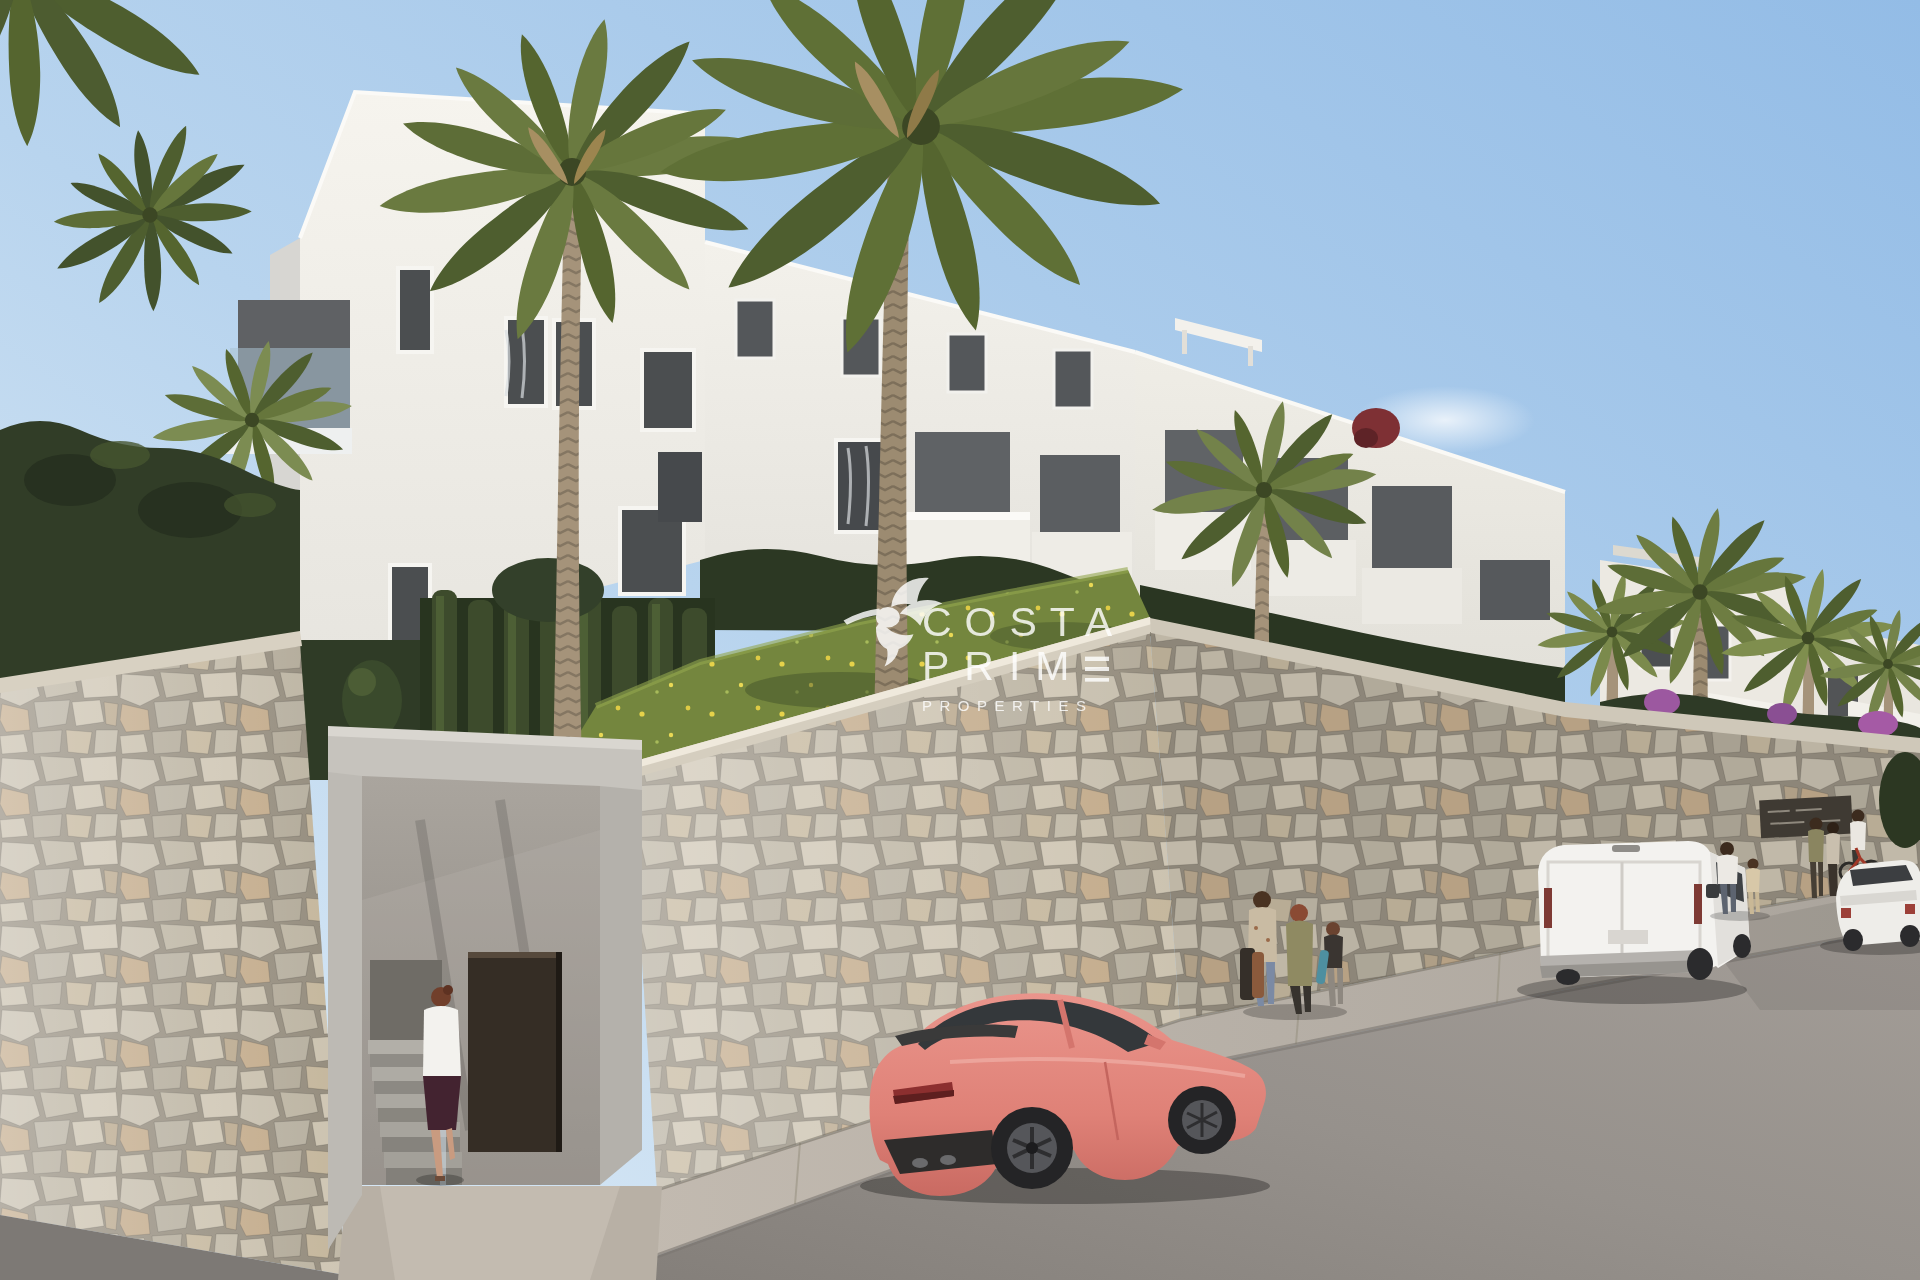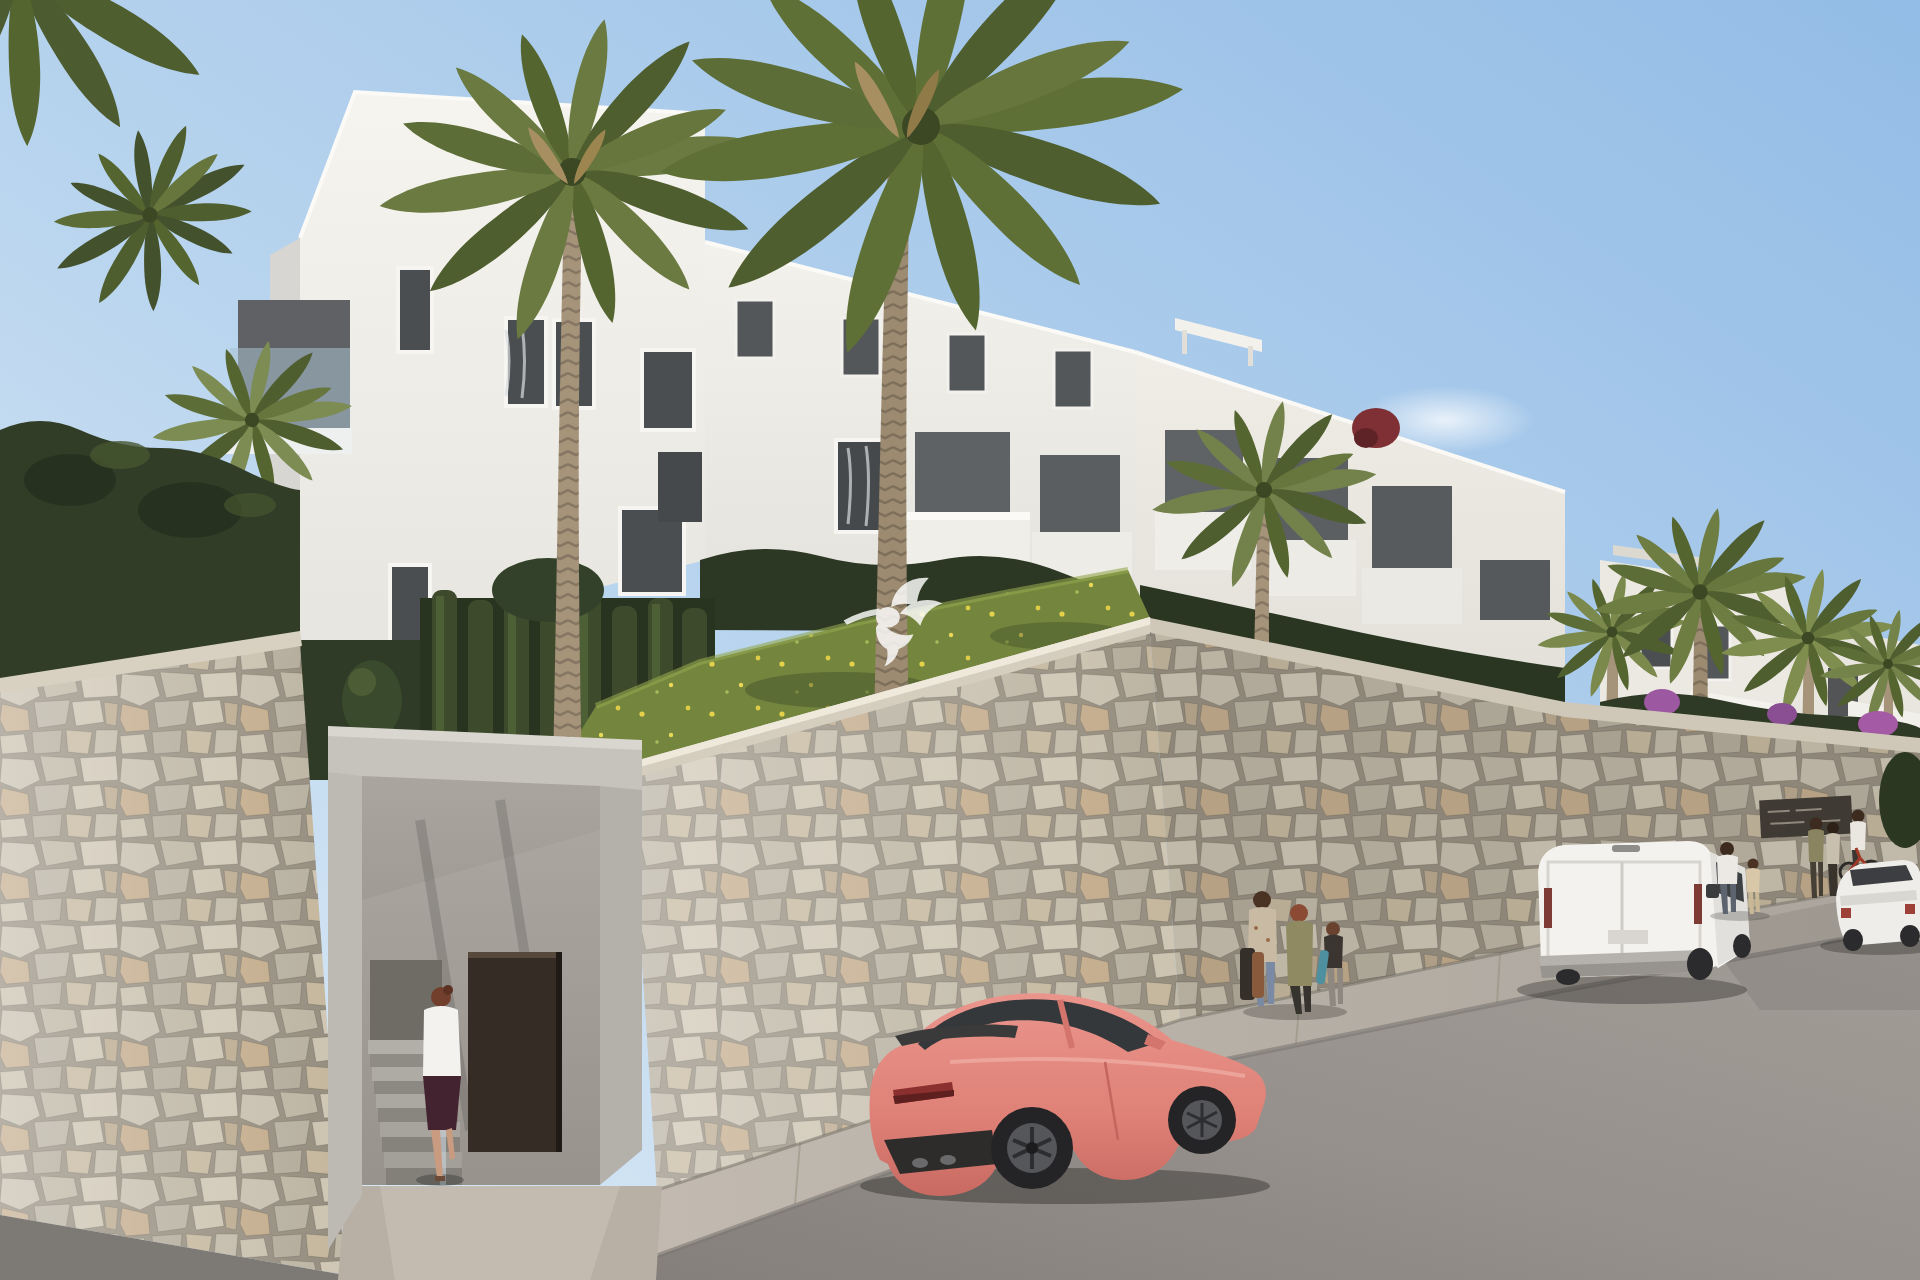--- a/index.html
+++ b/index.html
@@ -492,14 +492,19 @@
 
 <div class="watermark">
   <svg class="wm-bird" viewBox="0 0 128 122" fill="#ffffff">
     <path d="M6,64 Q28,52 48,50 L50,57 Q30,59 10,69 Z"></path>
     <ellipse cx="58" cy="60" rx="14" ry="12"></ellipse>
     <path d="M50,64 C58,78 74,84 88,80 C84,92 72,100 60,98 C50,96 44,86 44,72 Z"></path>
     <path d="M62,48 C64,26 84,12 106,14 C96,24 92,36 92,48 C82,42 70,44 62,48 Z"></path>
     <path d="M72,56 C84,40 106,36 122,44 C108,48 100,58 96,70 C88,60 80,56 72,56 Z"></path>
     <path d="M70,84 C74,98 68,112 54,118 C60,106 58,94 52,88 Z"></path>
   </svg>
+  <div class="wm-text">
+    <div class="wm-l1">COSTA</div>
+    <div class="wm-l2 stylize-e">PRIM<span class="ebar"></span></div>
+    <div class="wm-l3">PROPERTIES</div>
+  </div>
 </div>
 </div>
 
 </body></html>

